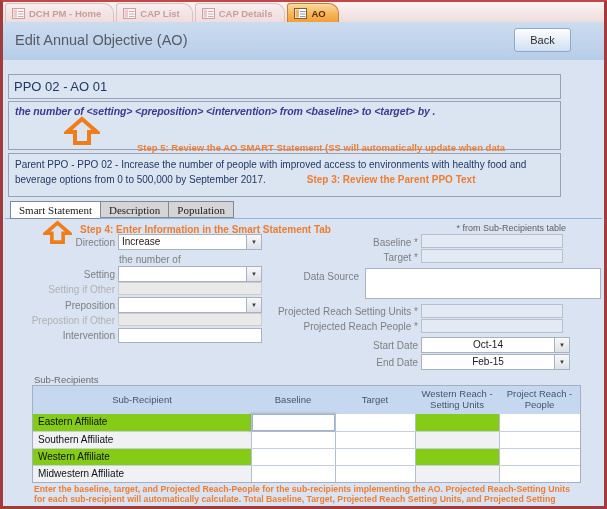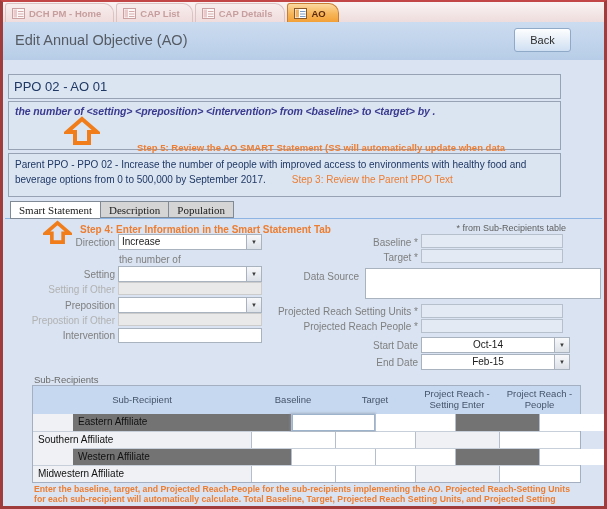--- a/index.html
+++ b/index.html
@@ -32,21 +32,21 @@
   .ppo-box{top:72px;width:553px;height:25px;font-size:13px;color:#1f3864;
     line-height:23px;padding-left:5px;}
   .smart-box{top:99px;width:553px;height:49px;}
   .stmt{position:absolute;left:6px;top:3px;font-size:10.5px;font-weight:bold;color:#3a3a8f;letter-spacing:-0.1px;font-style:italic;}
   .step5{position:absolute;left:128px;top:16px;width:378px;font-size:9.5px;font-weight:bold;
     color:#ed7d31;line-height:1.3;margin-top:24px;}
   .arrow-ico{position:absolute;}
   .smart-arrow{left:55px;top:14px;}
   .parent-box{top:151px;width:553px;height:44px;padding:4px 6px;font-size:10px;
     color:#1f3864;line-height:1.45;}
-  .step3{color:#ed7d31;font-weight:normal;margin-left:10px;padding-left:16px;}
+  .step3{color:#ed7d31;font-weight:bold;margin-left:25px;padding-left:16px;}
   
   .sec-tabs{position:absolute;left:7px;top:199px;display:flex;z-index:2;}
   .sec-tab{height:17px;padding:0 8px;display:flex;align-items:center;
     font-family:"Liberation Serif",serif;font-size:11px;color:#1a1a1a;
     border:1px solid #808a96;border-right:none;background:#d5d5d5;cursor:pointer;}
   .sec-tab:last-child{border-right:1px solid #808a96;}
   .sec-tab.active{background:#fff;height:18px;}
   .tab-line{position:absolute;left:2px;right:2px;top:216px;height:1px;background:#8eb4e3;z-index:1;}
   .step4-arrow{left:40px;top:218px;}
   .step4-txt{position:absolute;left:77px;top:222px;font-size:10px;font-weight:bold;color:#ed7d31;}
@@ -68,21 +68,21 @@
     color:#1a1a1a;padding:0 3px;}
   .tin.dis{background:#e9e9e9;border-color:#cccccc;}
   .tin.lock{background:#e4eaf3;border-color:#b6c0cd;}
   
   .sr-label{position:absolute;left:31px;top:372px;font-size:9.5px;color:#6b6b6b;}
   .sr-table{position:absolute;left:29px;top:383px;width:549px;border:1px solid #a4b0c2;background:#eff1f4;}
   .sr-head{display:grid;grid-template-columns:218px 84px 80px 84px 81px;height:28px;
     background:#c6d8ef;color:#44546a;font-size:9.5px;line-height:1.15;
     align-items:center;text-align:center;}
   .sr-row{display:grid;grid-template-columns:218px 84px 80px 84px 81px;height:17px;border-top:1px solid #c7cfda;}
-  .sr-row.blue{background:#737373;margin-left:40px;}
+  .sr-row.blue{background:#84cc16;}
   .sr-row.grey{background:#eff1f4;}
   .sr-name{font-size:10px;color:#111;padding:2px 0 0 5px;white-space:nowrap;}
   .sr-cell{border-left:1px solid #b3bfce;}
   .sr-cell.white{background:#fff;}
   .sr-cell.focus{box-shadow:inset 0 0 0 1px #9db3cc, 0 0 2px 1px rgba(140,150,165,.55);}
   .footnote{position:absolute;left:31px;top:482px;width:546px;font-size:8.7px;
     font-weight:bold;color:#ed7d31;line-height:1.18;}
 </style>
 </head>
 <body>
@@ -209,21 +209,21 @@
     <span class="val center">Feb-15</span>
     <span class="btn">▼</span>
   </div>
 
   <div class="sr-label">Sub-Recipients</div>
   <div class="sr-table">
     <div class="sr-head">
       <span>Sub-Recipient</span>
       <span>Baseline</span>
       <span>Target</span>
-      <span>Project Reach - Setting Enter</span>
+      <span>Western Reach - Setting Units</span>
       <span>Project Reach - People</span>
     </div>
     <div class="sr-row blue" style="border-top:none;">
       <span class="sr-name">Eastern Affiliate</span>
       <span class="sr-cell white focus"></span>
       <span class="sr-cell white"></span>
       <span class="sr-cell"></span>
       <span class="sr-cell white"></span>
     </div>
     <div class="sr-row grey">

